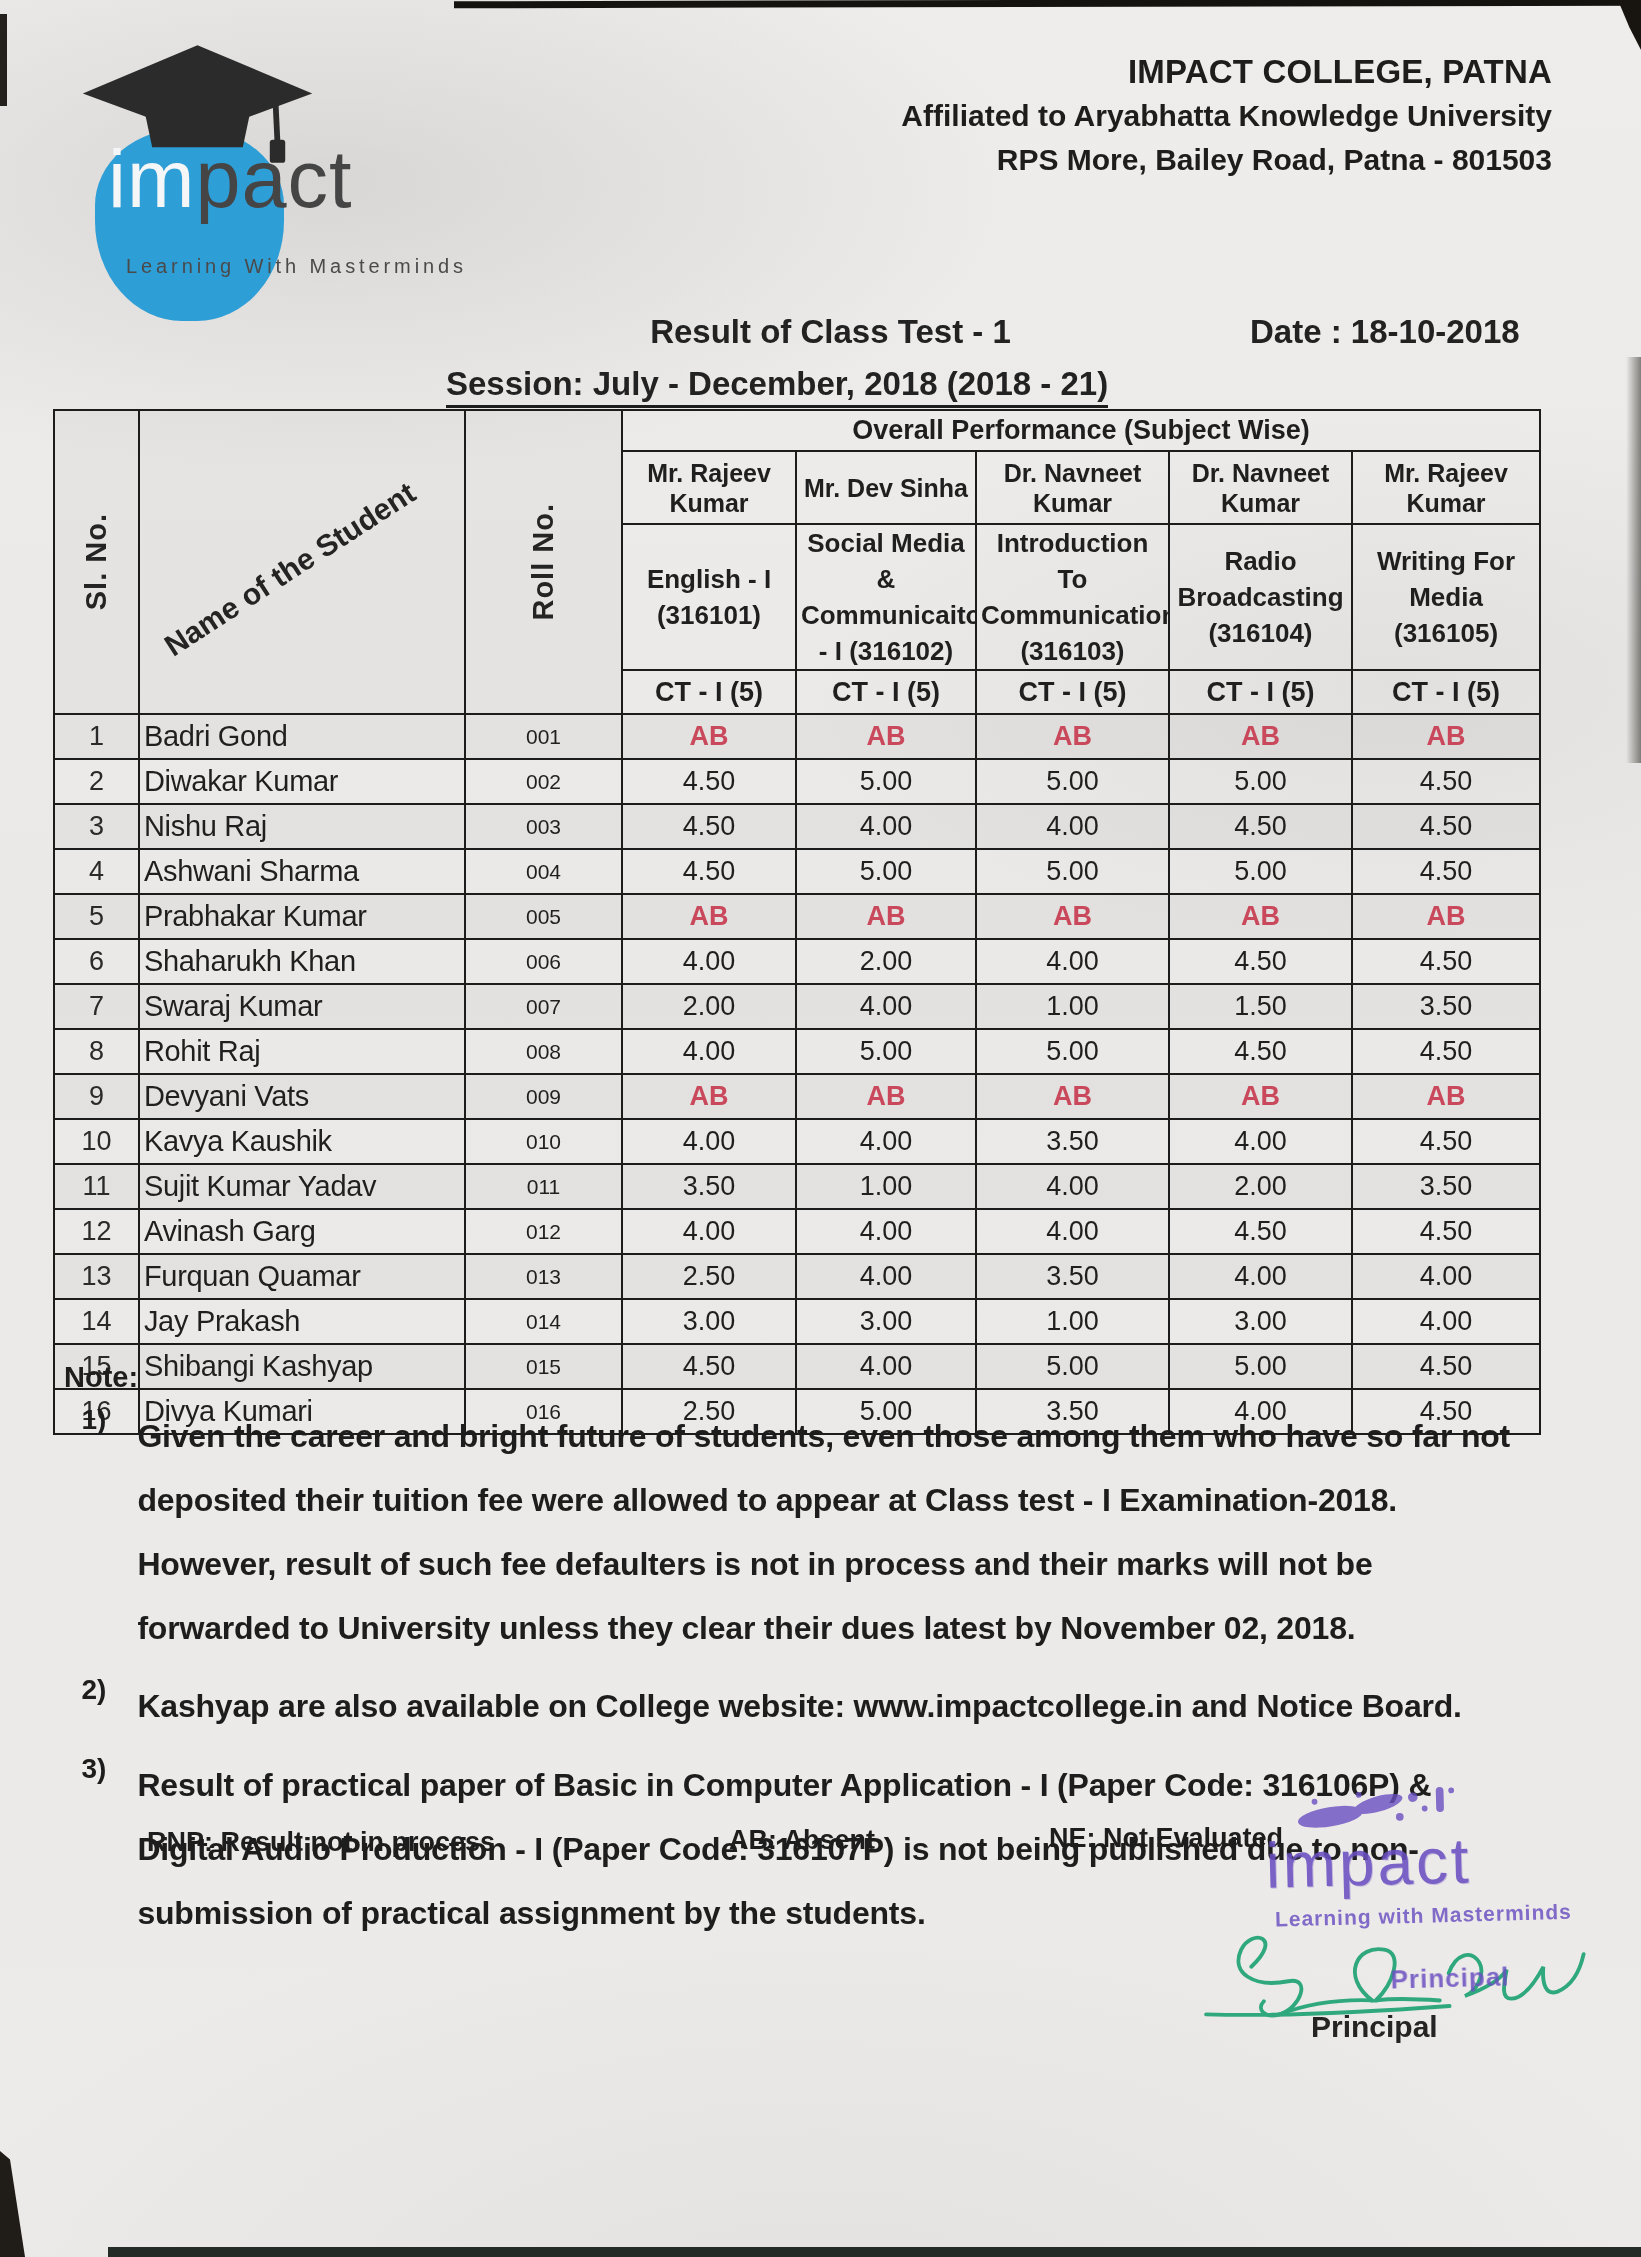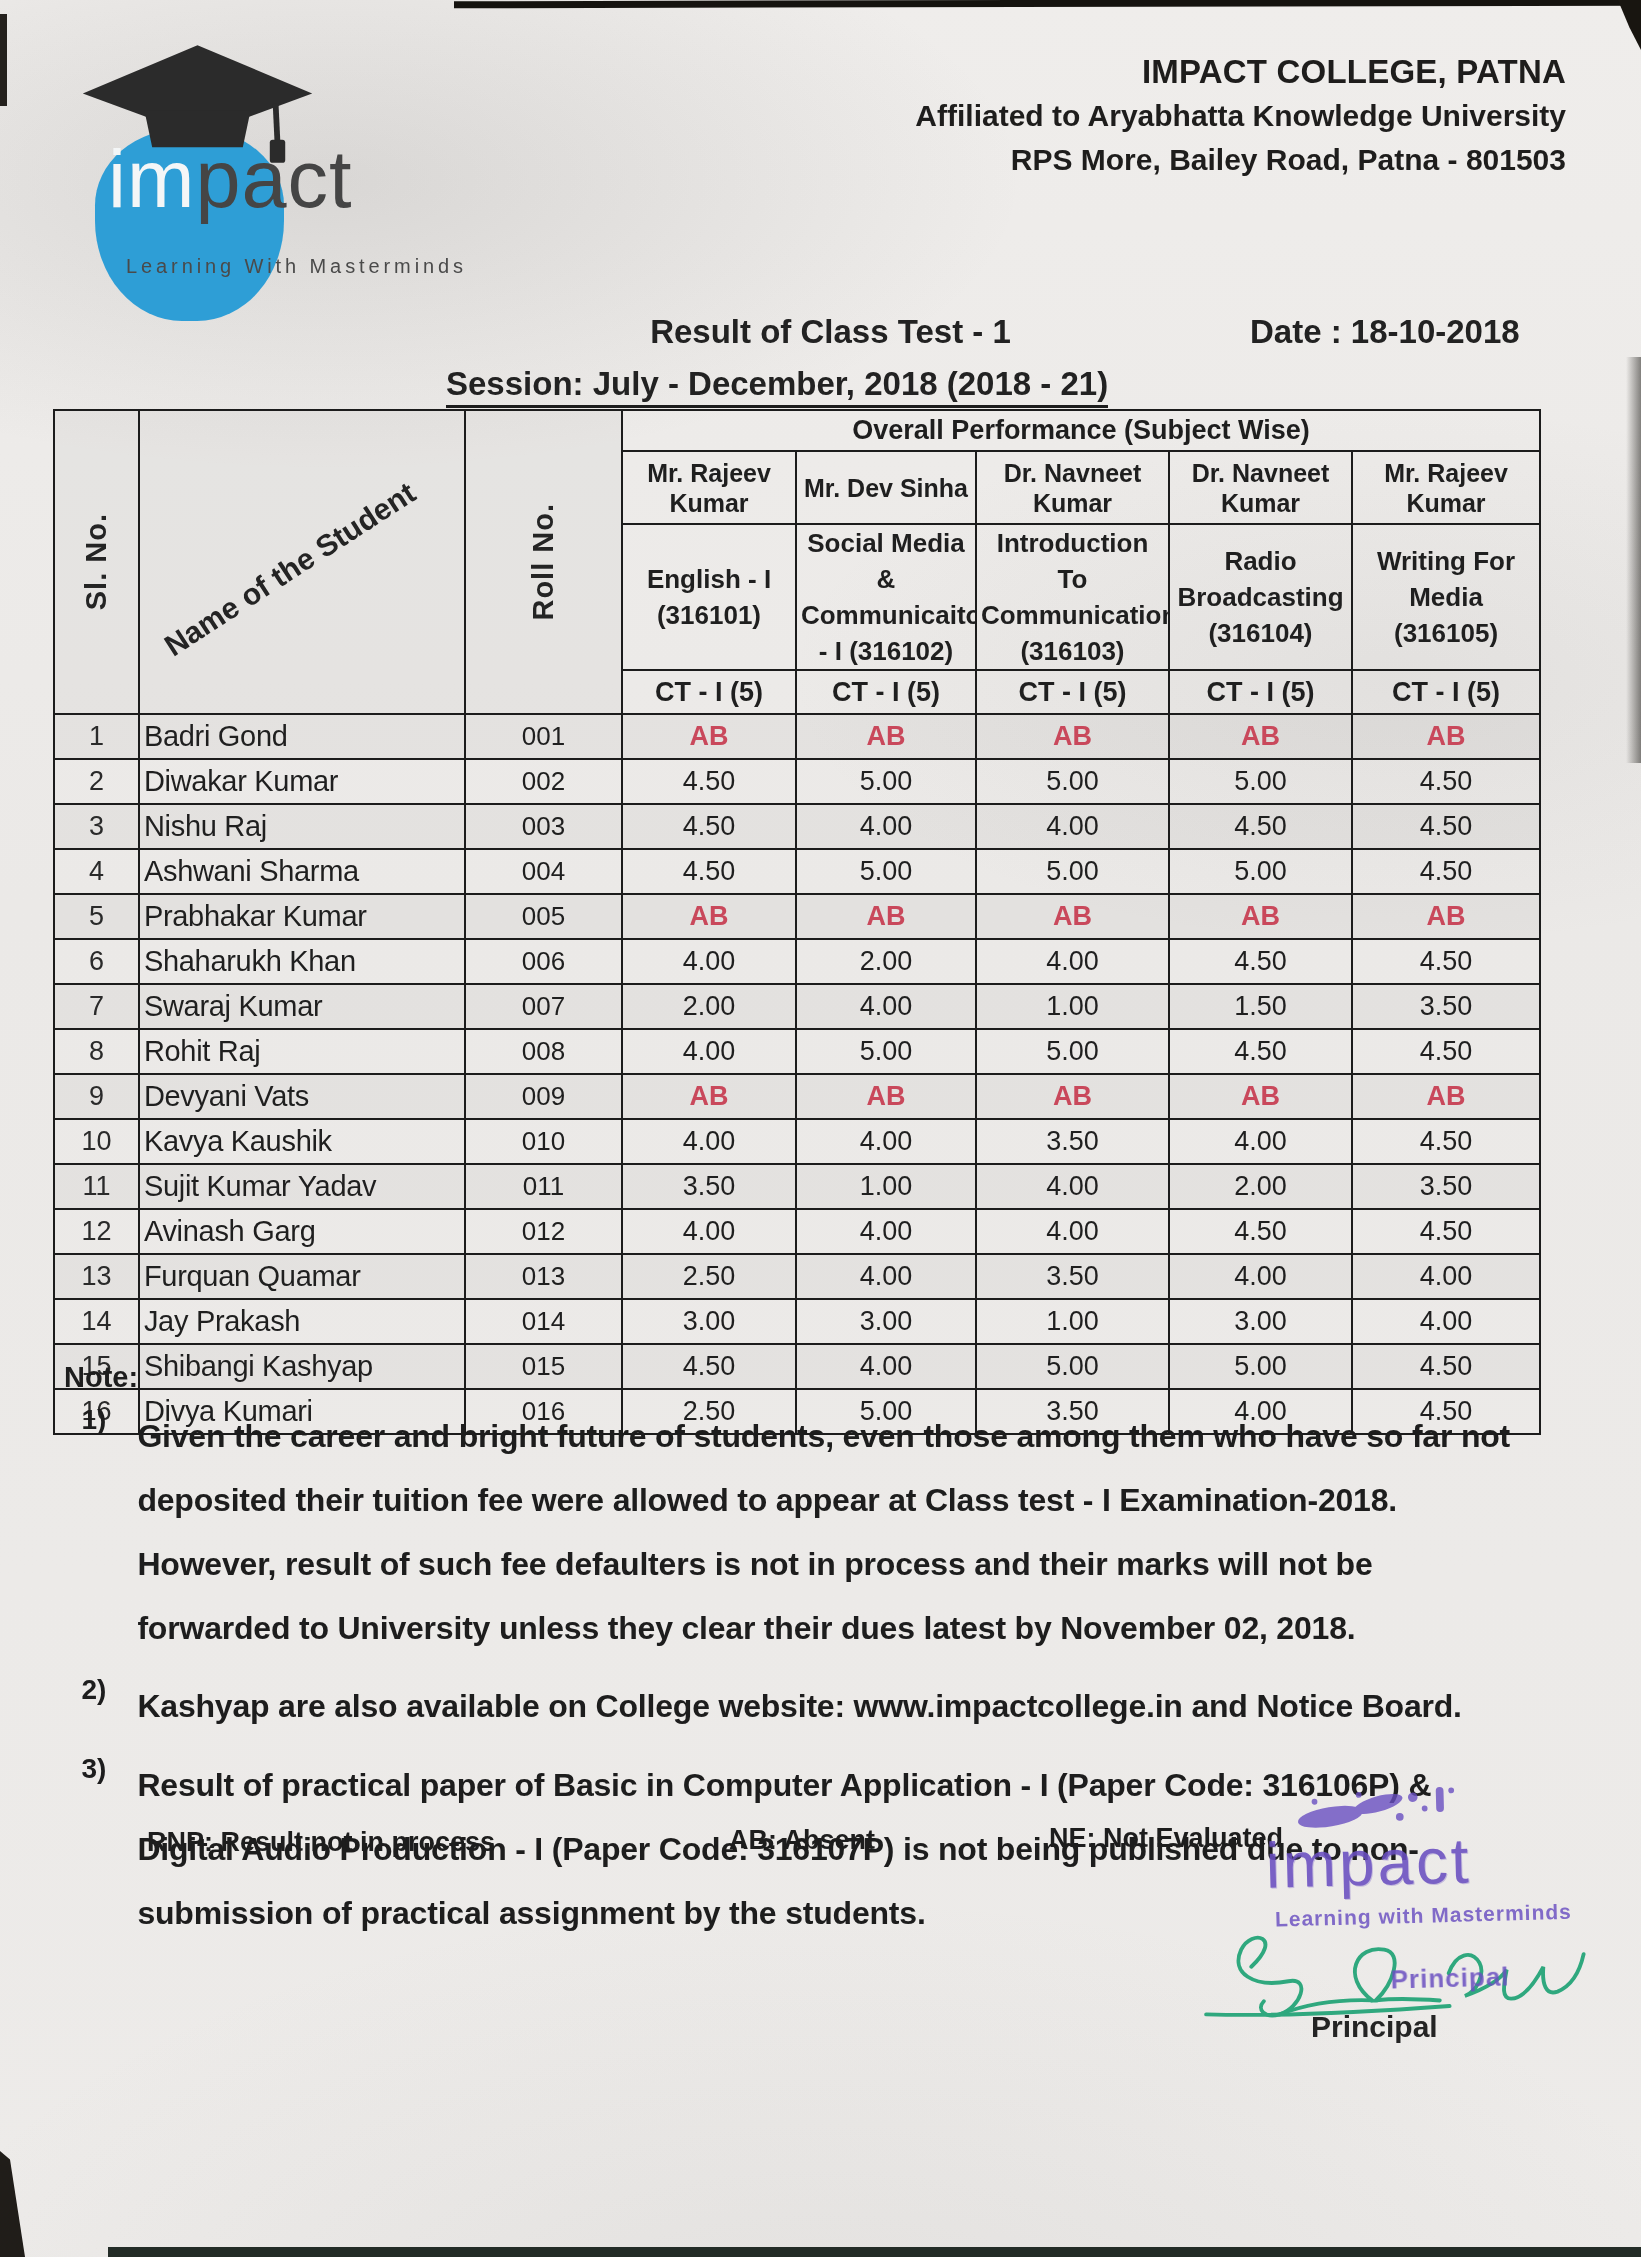--- a/index.html
+++ b/index.html
@@ -26,21 +26,21 @@
 
   
   .logo{position:absolute;left:56px;top:35px;width:415px;height:241px;}
   .logo .blob{position:absolute;left:39px;top:93px;width:189px;height:193px;background:var(--logo-blue);border-radius:48% 48% 46% 46% / 40% 40% 52% 52%;}
   .logo .cap{position:absolute;left:21px;top:7.7px;width:241px;height:121px;}
   .logo .word{position:absolute;left:52px;top:104px;font-size:81px;font-weight:400;letter-spacing:1px;color:#454545;line-height:81px;}
   .logo .word .im{color:#f4f6f7;}
   .logo .tagline{position:absolute;left:70px;top:220px;font-size:20px;font-weight:400;letter-spacing:3.9px;color:#4a4a4a;white-space:nowrap;}
 
   
-  .college{position:absolute;right:75px;top:50px;text-align:right;line-height:44px;color:#1e1d1c;}
+  .college{position:absolute;right:89px;top:50px;text-align:right;line-height:44px;color:#1e1d1c;}
   .college .l1{font-size:33px;font-weight:700;letter-spacing:0.2px;}
   .college .l2,.college .l3{font-size:30px;font-weight:700;}
 
   
   .title1{position:absolute;left:521px;top:253px;width:579px;text-align:center;font-size:36px;font-weight:700;}
   .title1 .u{display:inline-block;border-bottom:2.9px solid #1d1d1d;padding-bottom:2.9px;}
   sup{font-size:0.62em;}
   .title2{position:absolute;left:541px;top:313px;width:579px;text-align:center;font-size:33px;font-weight:700;}
   .date-line{position:absolute;left:1250px;top:313px;font-size:33px;font-weight:700;}
   .session{position:absolute;left:446px;top:365px;font-size:33px;font-weight:700;}
@@ -55,21 +55,21 @@
   .name-corner{position:relative;}
   .name-corner span{position:absolute;left:37px;bottom:50px;transform:rotate(-33deg);transform-origin:left bottom;font-size:30px;font-weight:700;white-space:nowrap;color:#242424;}
   .overall-cell{font-size:27px;font-weight:700;text-align:center;height:39px;color:#1e1e1e;}
   .teacher-cell{font-size:25px;font-weight:700;text-align:center;height:71px;line-height:30px;color:#1f1f1f;}
   .subject-cell{font-size:26px;font-weight:700;text-align:center;height:120px;line-height:36px;color:#1f1f1f;}
   .ct-cell{font-size:27px;font-weight:700;text-align:center;height:42px;color:#1f1f1f;}
   .results tbody tr{height:45px;}
   .results tbody tr:nth-child(odd) td{background:rgba(110,110,110,0.06);}
   .sl-cell{font-size:27px;text-align:center;color:#2a2a2a;}
   .name-cell{font-size:29px;text-align:left;padding-left:9.7px;color:#1f1f1f;letter-spacing:-0.3px;white-space:nowrap;}
-  .roll-cell{font-size:26px;text-align:center;color:#1f1f1f;}
+  .roll-cell{font-size:21px;text-align:center;color:#1f1f1f;}
   .mark-cell{font-size:27px;text-align:center;color:#1f1f1f;}
   .mark-cell.ab{color:var(--ab-color);font-weight:700;}
 
   
   .notes{position:absolute;left:64px;top:1361px;width:1468px;color:#1d1d1d;}
   .notes .heading{font-size:29px;font-weight:700;margin-bottom:9.7px;}
   .note-item{display:flex;margin-bottom:14.5px;}
   .note-item .num{width:56px;flex:0 0 56px;font-size:28px;font-weight:700;padding-left:17.4px;}
   .note-item .txt{flex:1;font-size:32px;font-weight:700;line-height:64px;letter-spacing:-0.2px;}
   .legend{position:absolute;left:0;top:0;width:1641px;}

